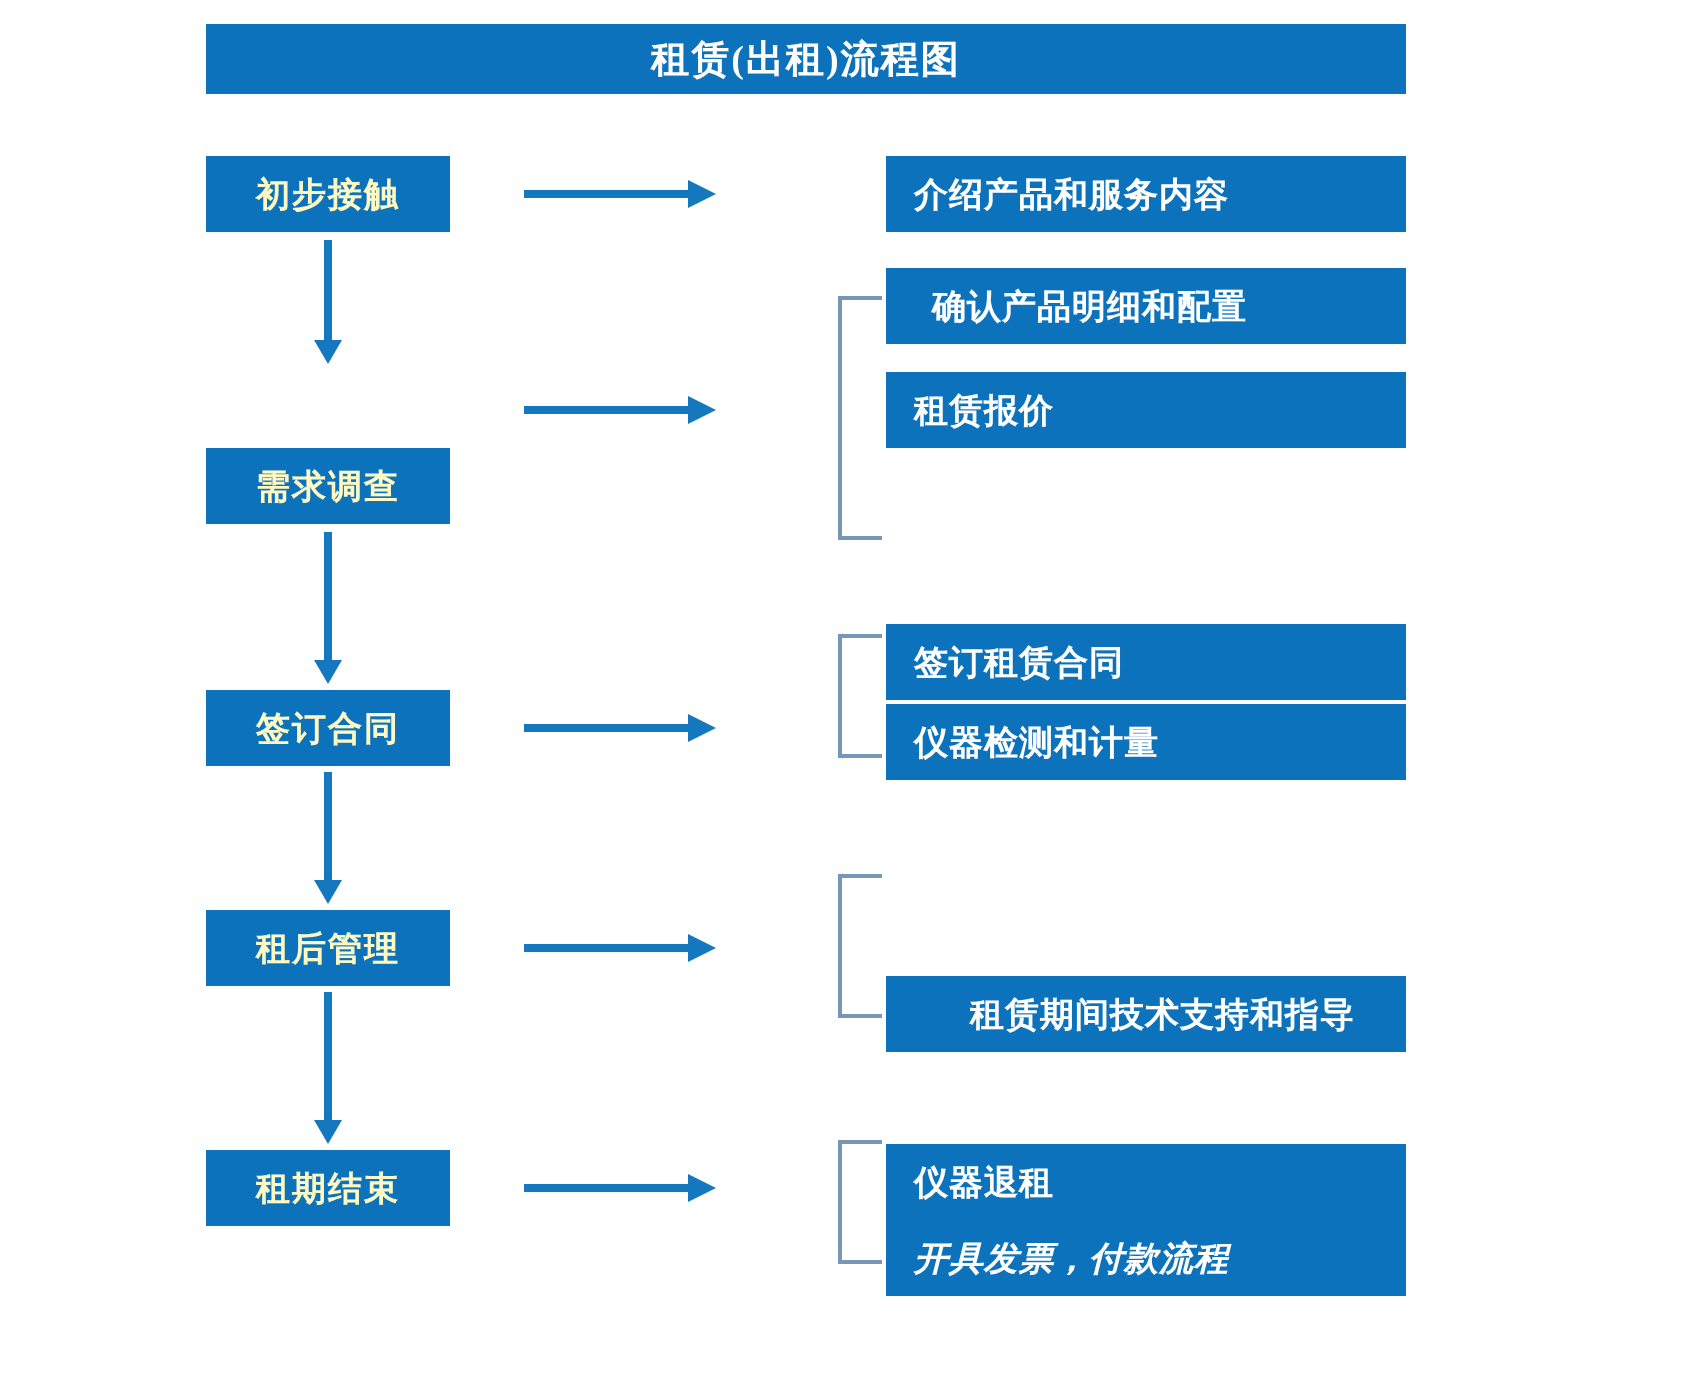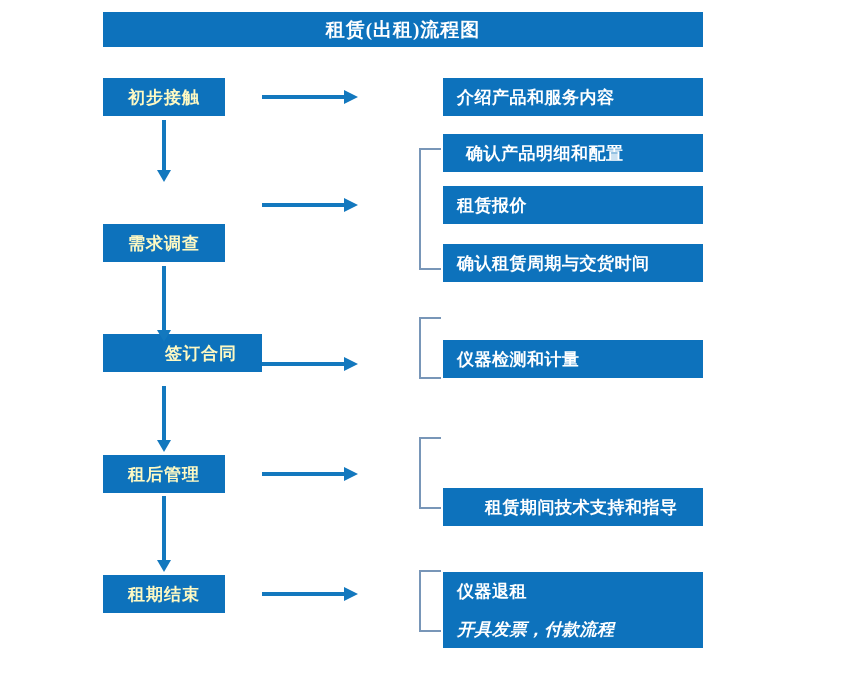--- a/index.html
+++ b/index.html
@@ -137,21 +137,21 @@
 <body>
 
 <div id="canvas">
 
   <div class="title-bar">租赁(出租)流程图</div>
 
   <div class="stage-box" style="top:78px;">初步接触</div>
 
   <div class="stage-box" style="top:200px;margin-top:24px;">需求调查</div>
 
-  <div class="stage-box" style="top:334px;padding-left:37px;">签订合同</div>
+  <div class="stage-box" style="top:345px;">签订合同</div>
 
   <div class="stage-box" style="top:575px;">租期结束</div>
 
   <div class="stage-box" style="top:455px;">租后管理</div>
 
   <div class="v-arrow" style="top:120px; height:62px;">
     <span class="shaft" style="height:50px;"></span>
     <span class="head"></span>
   </div>
 
@@ -202,24 +202,24 @@
   <div class="bracket" style="top:437px; height:72px;"></div>
 
   <div class="bracket" style="top:570px; height:62px;"></div>
 
   <div class="detail-box" style="top:78px;">介绍产品和服务内容</div>
 
   <div class="detail-box" style="top:134px;padding-left:23px;">确认产品明细和配置</div>
 
   <div class="detail-box" style="top:186px;font-family:Liberation Mono, monospace;">租赁报价</div>
 
-  <div class="detail-box" style="top:244px;">确认租赁周期与交货时间</div>
-
-
-  <div class="detail-box" style="top:340px;">仪器检测和计量</div>
+
+  <div class="detail-box" style="top:312px;">签订租赁合同</div>
+
+  <div class="detail-box" style="top:352px;">仪器检测和计量</div>
 
 
   <div class="detail-box" style="top:488px;padding-left:42px;">租赁期间技术支持和指导</div>
 
   <div class="detail-box" style="top:572px;">仪器退租</div>
 
   <div class="detail-box" style="top:610px;font-style:italic;">开具发票，付款流程</div>
 
 </div>
 

